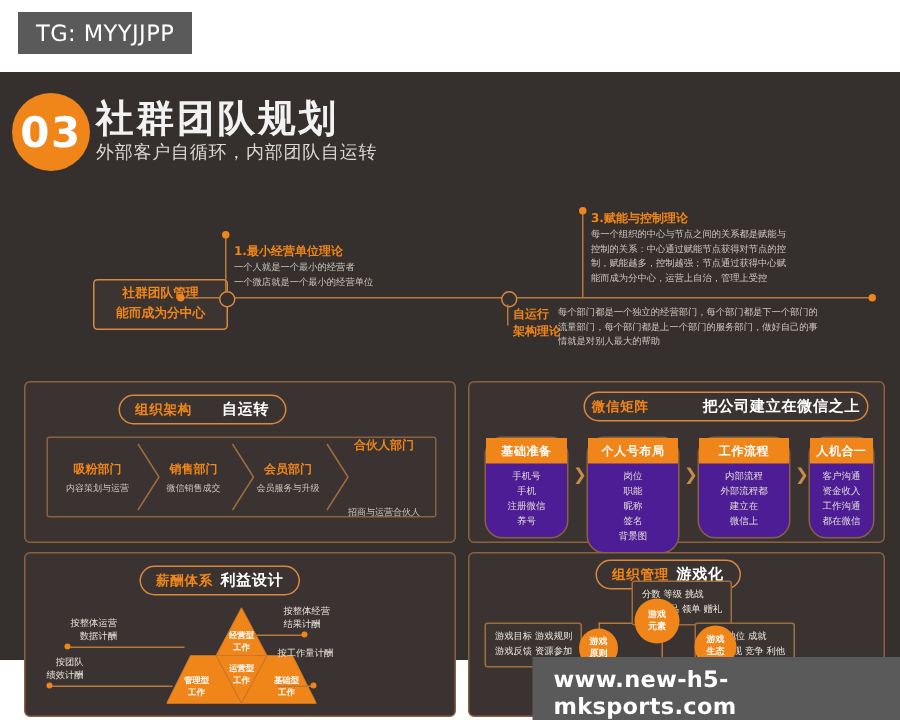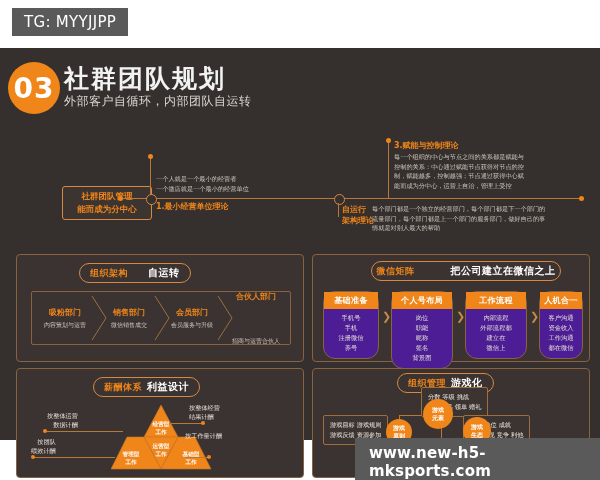--- a/index.html
+++ b/index.html
@@ -105,21 +105,21 @@
       <span>能而成为分中心</span>
     </div>
 
     <div class="timeline">
       <div class="tl-line"></div>
 
       <div class="tl-dot" style="left:-2px;top:48px;"></div>
 
       <div class="tl-stem" style="left:30px;top:8px;height:42px;"></div>
       <div class="tl-dot" style="left:28px;top:6px;"></div>
-      <div class="tl-h" style="left:36px;top:14px;margin-top:39px;">1.最小经营单位理论</div>
+      <div class="tl-h" style="left:36px;top:14px;">1.最小经营单位理论</div>
       <div class="tl-b" style="left:36px;top:26px;white-space:pre;">一个人就是一个最小的经营者
 一个微店就是一个最小的经营单位</div>
       <div class="tl-node" style="left:26px;top:46px;"></div>
 
       <div class="tl-node" style="left:214px;top:46px;"></div>
       <div class="tl-stem" style="left:218px;top:55px;height:14px;"></div>
       <div class="tl-h" style="left:222px;top:56px;line-height:1.4;white-space:pre;">自运行
 架构理论</div>
       <div class="tl-b" style="left:252px;top:56px;white-space:pre;">每个部门都是一个独立的经营部门，每个部门都是下一个部门的
 流量部门，每个部门都是上一个部门的服务部门，做好自己的事
@@ -160,21 +160,21 @@
           <span class="s">会员服务与升级</span>
         </div>
         <div class="chev" style="left:192px;width:64px;gap:32px;">
           <span class="t">合伙人部门</span>
           <span class="s">招商与运营合伙人</span>
         </div>
       </div>
     </div>
 
     <div class="panel p2">
-      <div class="pill" style="left:58px;top:6px;max-width:168px;gap:36px;">
+      <div class="pill" style="left:76px;top:6px;max-width:168px;gap:36px;">
         <span class="o">微信矩阵</span>
         <span class="w">把公司建立在微信之上</span>
       </div>
 
       <div class="card" style="left:10px;">
         <div class="ch">基础准备</div>
         <div class="cb">手机号<br>手机<br>注册微信<br>养号</div>
       </div>
       <div class="card-arrow" style="left:69px;">❯</div>
 

